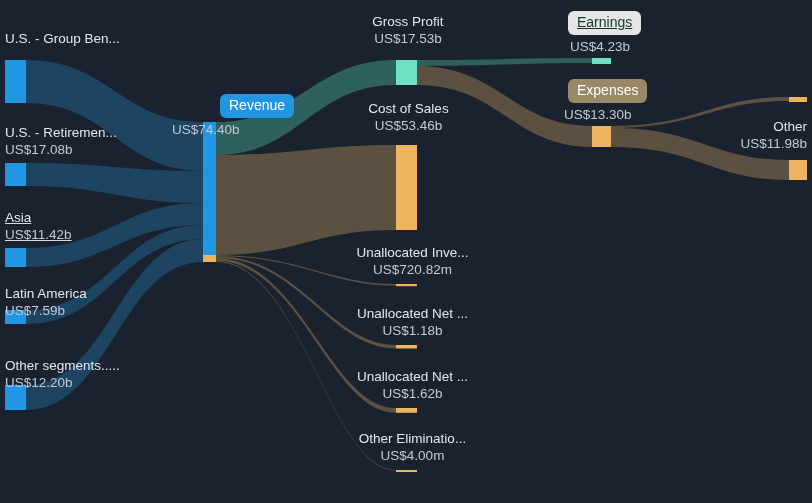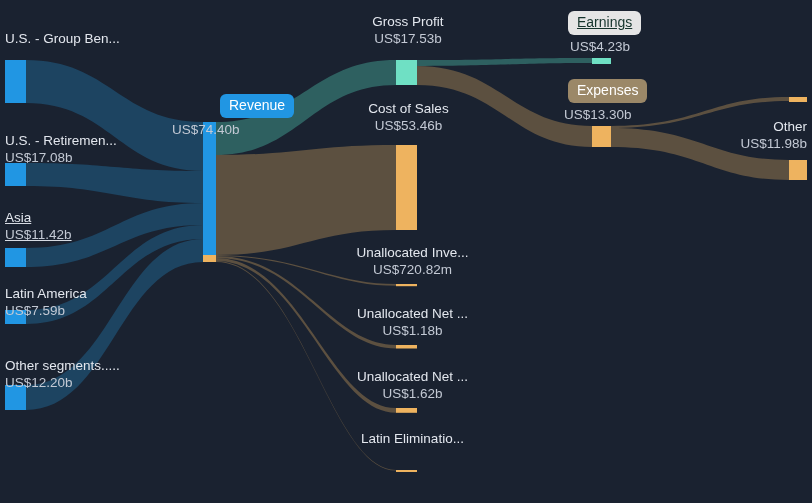--- a/index.html
+++ b/index.html
@@ -100,21 +100,21 @@
 
       <rect x="789" y="97" width="18" height="5" fill="#eeb35f"></rect>
       <rect x="789" y="160" width="18" height="20" fill="#eeb35f"></rect>
     </g>
   </svg>
 
   <div class="lbl" style="left:5px;top:22px;margin-top:8px;">
     <span class="name">U.S. - Group Ben...</span>
   </div>
 
-  <div class="lbl" style="left:5px;top:124px;margin-top:8px;">
+  <div class="lbl" style="left:5px;top:124px;">
     <span class="name">U.S. - Retiremen...</span>
     <span class="val">US$17.08b</span>
   </div>
 
   <div class="lbl" style="left:5px;top:209px;text-decoration:underline;">
     <span class="name">Asia</span>
     <span class="val">US$11.42b</span>
   </div>
 
   <div class="lbl" style="left:5px;top:285px;">
@@ -153,21 +153,22 @@
     <span class="name">Unallocated Net ...</span>
     <span class="val">US$1.18b</span>
   </div>
 
   <div class="lbl center" style="left:345px;top:368px;width:135px;">
     <span class="name">Unallocated Net ...</span>
     <span class="val">US$1.62b</span>
   </div>
 
   <div class="lbl center" style="left:345px;top:430px;width:135px;">
-    <span class="name">Latin Eliminatio...</span>
+    <span class="name">Other Eliminatio...</span>
+    <span class="val">US$4.00m</span>
   </div>
 
   <div class="badge earnings" style="left:568px;top:11px;">
     <span>Earnings</span>
   </div>
   <div class="lbl" style="left:570px;top:38px;">
     <span class="val">US$4.23b</span>
   </div>
 
   <div class="badge expenses" style="left:568px;top:79px;">

